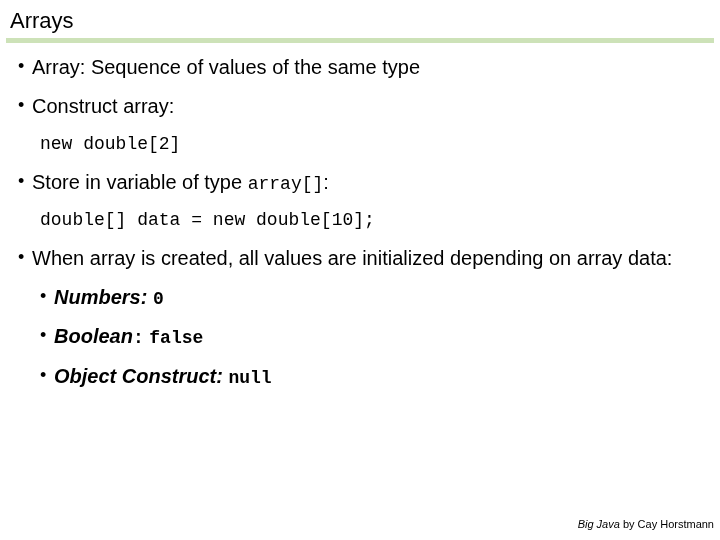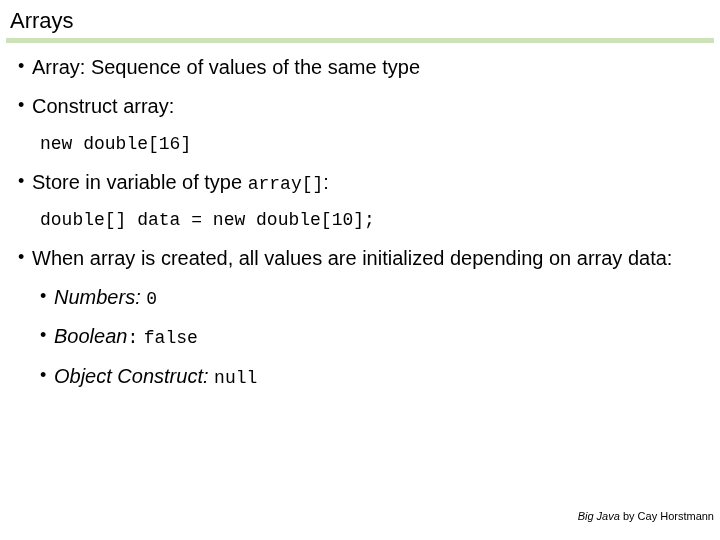--- a/index.html
+++ b/index.html
@@ -52,29 +52,29 @@
     padding-left: 22px;
     margin-bottom: 14px;
     display: flex;
   }
   .sub-ital .dot {
     width: 14px;
     flex: 0 0 14px;
     font-size: 18px;
     line-height: 1.3;
   }
-  .sub-ital .txt { flex: 1; }
+  .sub-ital .txt { flex: 1; font-weight: bold; }
   .code {
     font-family: "Courier New", Courier, monospace;
     font-size: 18px;
   }
   .ital { font-style: italic; }
   .footer {
     position: absolute;
-    bottom: 16px;
+    bottom: 8px;
     right: 6px;
     text-align: right;
     font-size: 11px;
     line-height: 1.25;
     margin-left: 46px;
   }
   .footer .book { font-style: italic; }
 </style>
 </head>
 <body>
@@ -89,21 +89,21 @@
     <div class="bullet">
       <div class="dot">•</div>
       <div class="txt">Array: Sequence of values of the same type</div>
     </div>
 
     <div class="bullet">
       <div class="dot">•</div>
       <div class="txt">Construct array:</div>
     </div>
 
-    <div class="sub-indent code">new double[16]</div>
+    <div class="sub-indent code">new double[2]</div>
 
     <div class="bullet">
       <div class="dot">•</div>
       <div class="txt">
         <span>Store in variable of type </span><span class="code">array[]</span><span>:</span>
       </div>
     </div>
 
     <div class="sub-indent code">double[] data = new double[10];</div>
 

